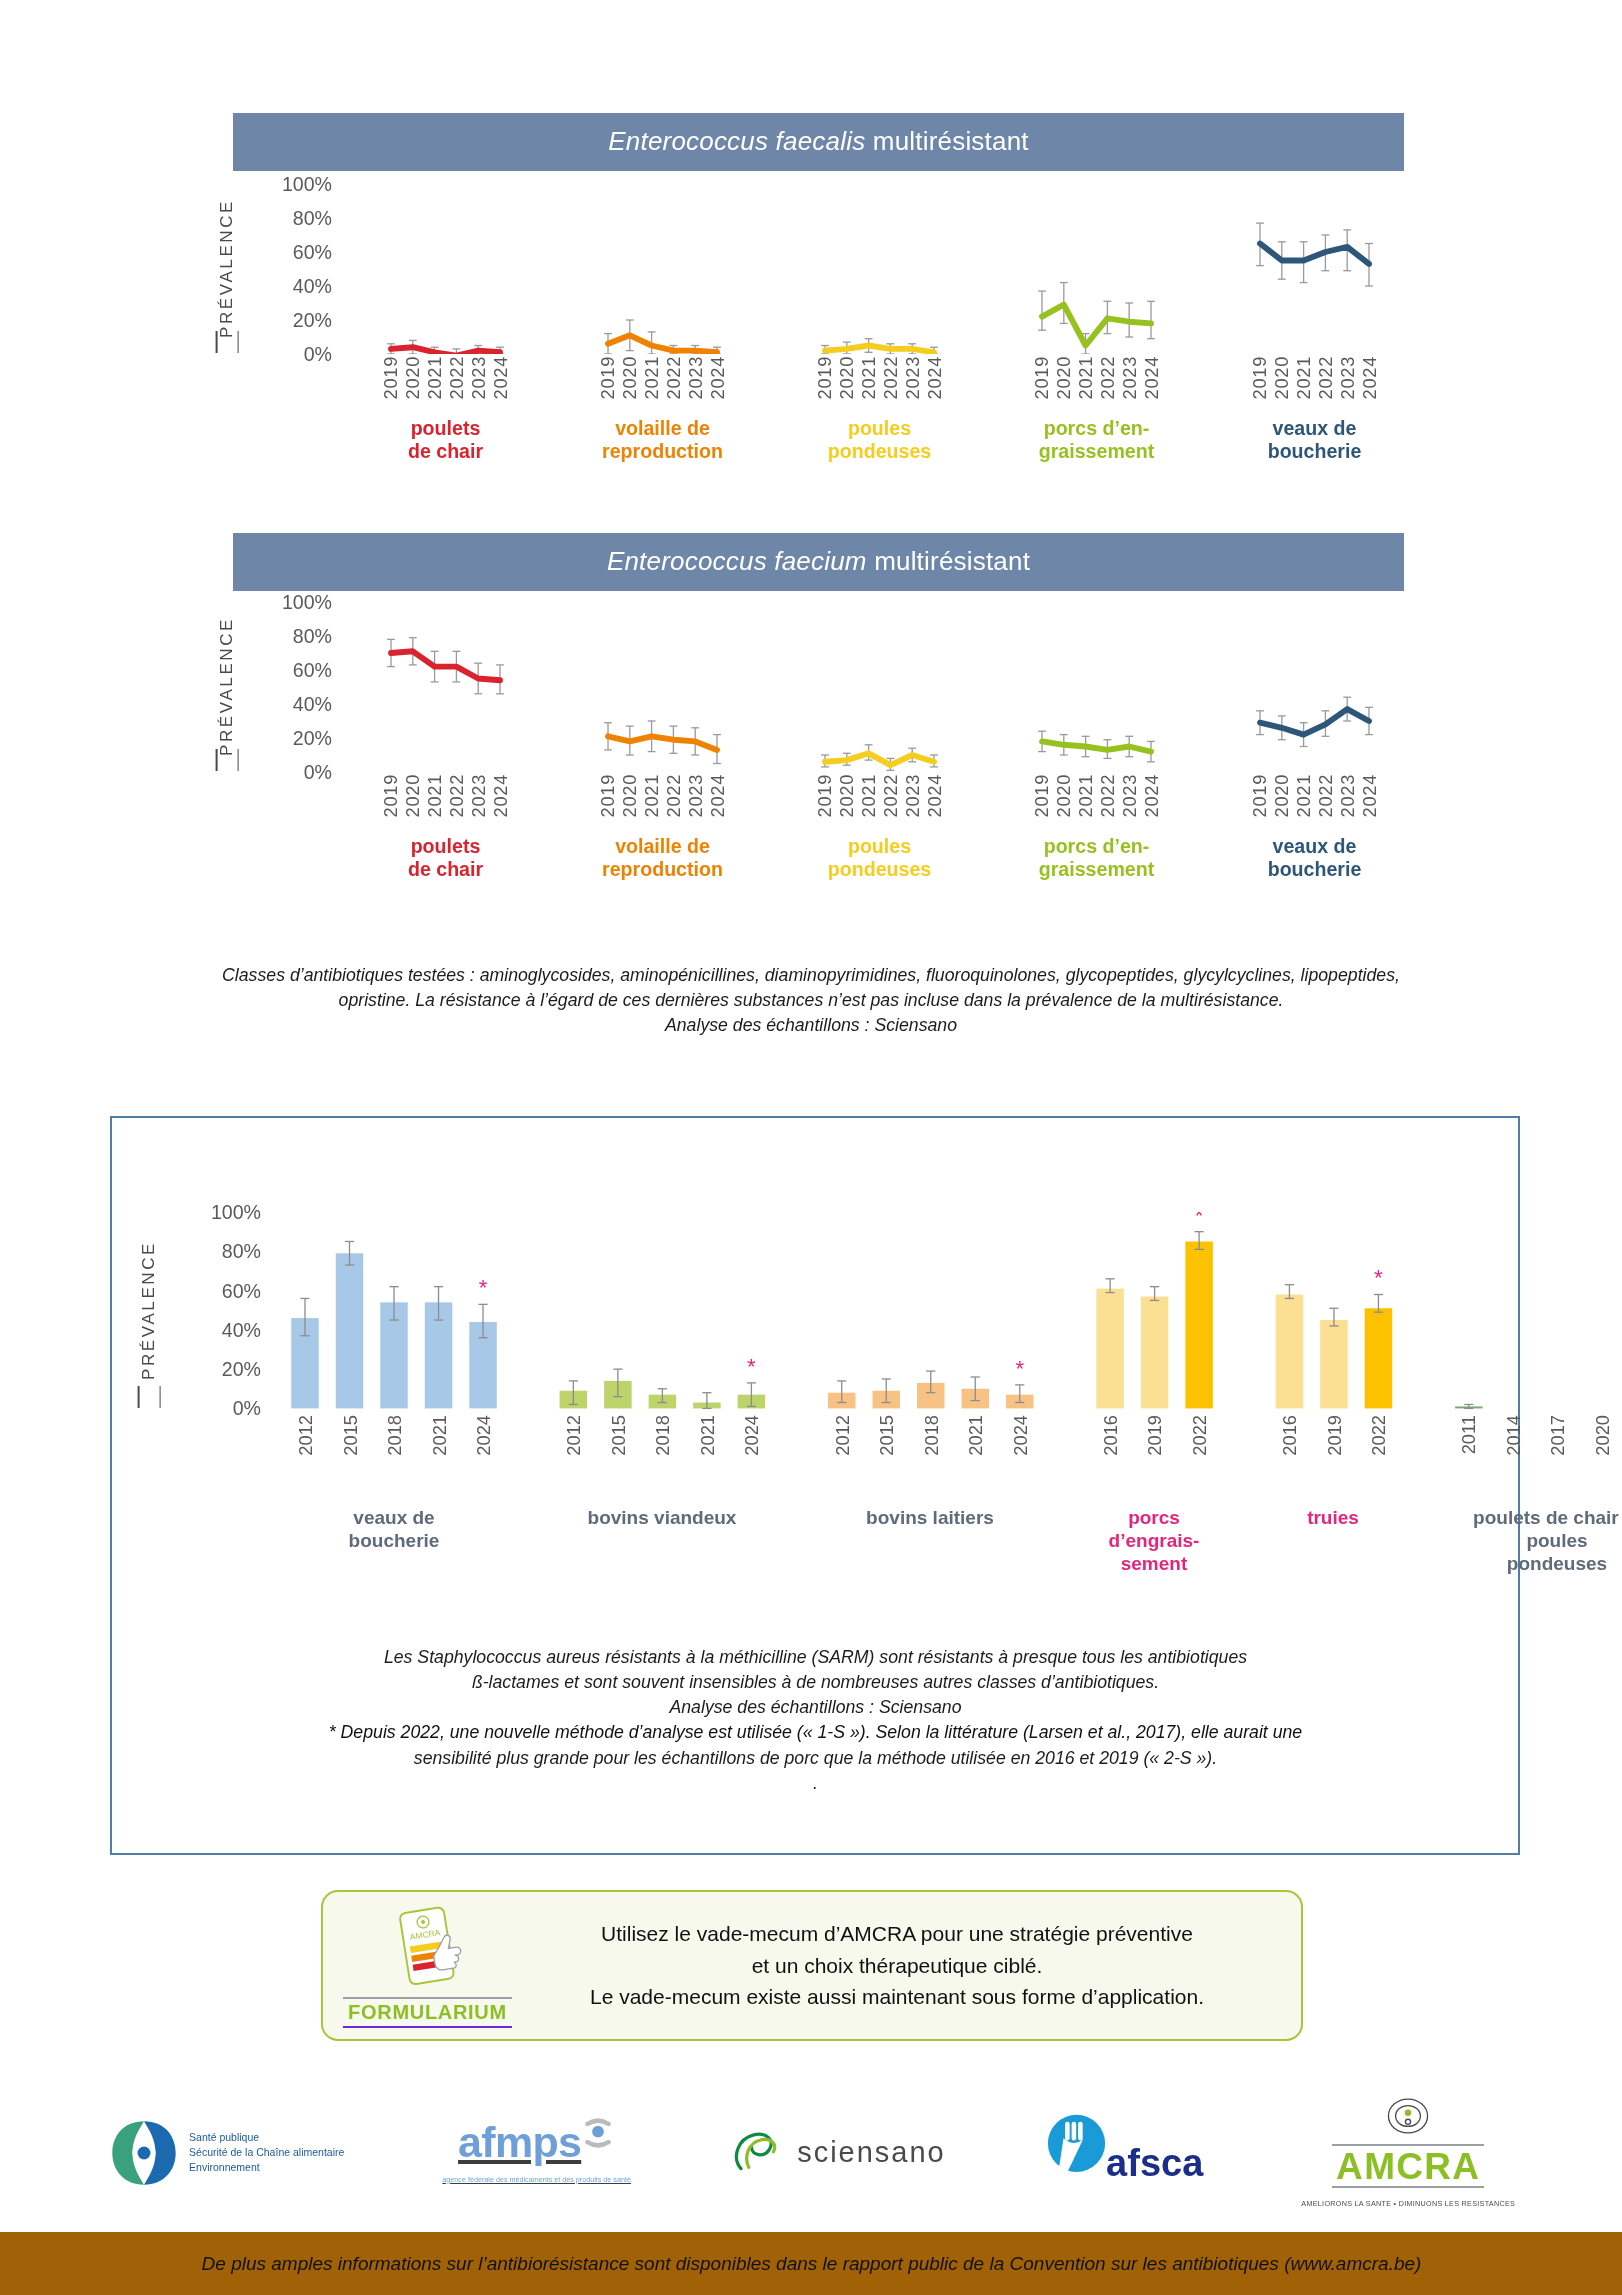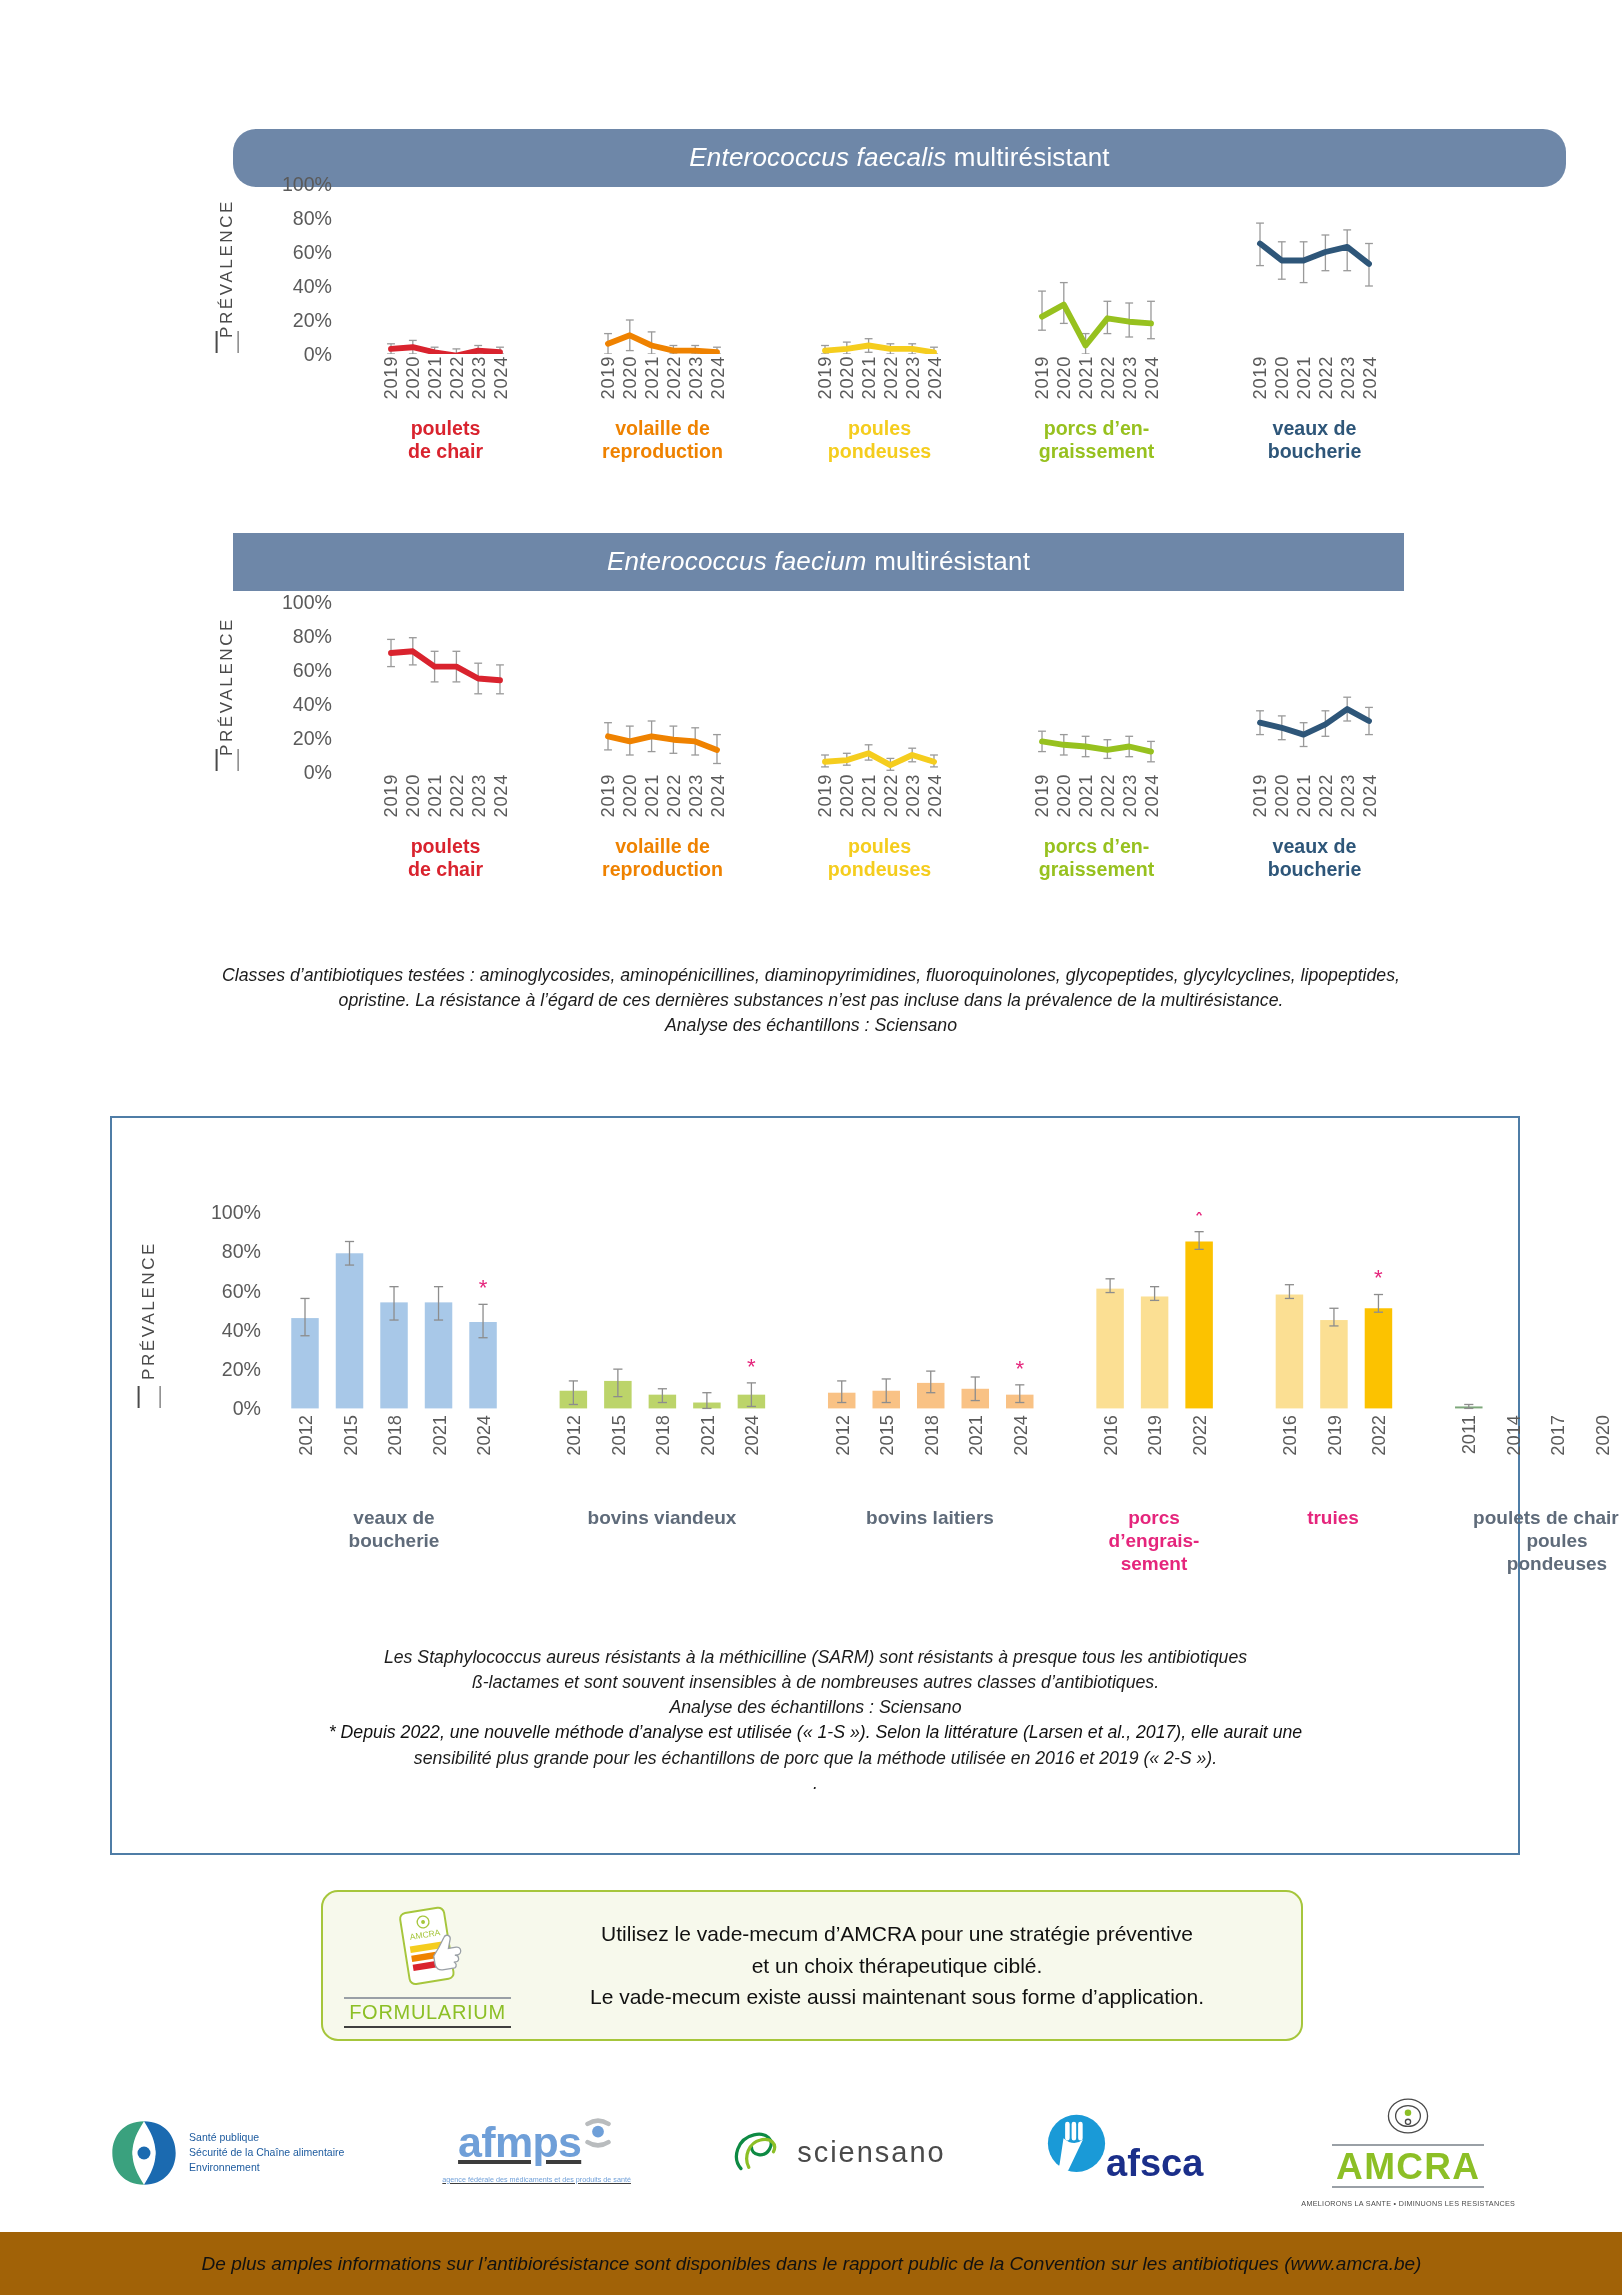--- a/index.html
+++ b/index.html
@@ -146,21 +146,21 @@
     left:0; top:2100px;
     width:1623px; height:105px;
     display:flex; align-items:center; justify-content:center; gap:98px;
   }
   .logo { display:flex; align-items:center; gap:9.2px; }
   .logo-txt { font-size:10.5px; line-height:1.45; color:#1c5a9e; }
 </style>
 </head>
 <body>
 
-<div class="band-title" style="position:absolute;left:233px;top:129px;width:1333px;border-radius:23px;">
+<div class="band-title" style="position:absolute;left:233px;top:113px;width:1171px;">
   <i>Enterococcus faecalis</i><span> multirésistant</span>
 </div>
 
 <div class="chart-block" id="chart0" style="position:absolute;left:216px;top:177px;width:1230px;height:340px;">
     <div class="ylab" style="left: 0px; top: 0px; height: 183px;">PRÉVALENCE</div>
     <div class="ytick" style="width: 116px; left: 0px; top: 177px;">0%</div>
     <div class="ytick" style="width: 116px; left: 0px; top: 143px;">20%</div>
     <div class="ytick" style="width: 116px; left: 0px; top: 109px;">40%</div>
     <div class="ytick" style="width: 116px; left: 0px; top: 75px;">60%</div>
     <div class="ytick" style="width: 116px; left: 0px; top: 41px;">80%</div>
@@ -725,21 +725,21 @@
         <rect x="40" y="10" width="68" height="110" rx="9" fill="#ffffff" stroke="#a6c63c" stroke-width="3"></rect>
         <circle cx="74" cy="28" r="9" fill="none" stroke="#a6c63c" stroke-width="2"></circle>
         <circle cx="74" cy="28" r="3" fill="#a6c63c"></circle>
         <text x="74" y="52" font-size="13" fill="#a6c63c" text-anchor="middle" font-family="Liberation Sans, sans-serif">AMCRA</text>
         <rect x="48" y="62" width="52" height="10" fill="#f5cd1e"></rect>
         <rect x="48" y="76" width="52" height="10" fill="#ef8200"></rect>
         <rect x="48" y="90" width="52" height="10" fill="#d9232e"></rect>
         <path d="M92 70 l10 -14 a5 5 0 0 1 9 4 l-5 14 h12 a6 6 0 0 1 0 12 h-4 a5 5 0 0 1 0 10 h-3 a5 5 0 0 1 0 9 h-19 a10 10 0 0 1 -10 -10 v-13 z" fill="#ffffff" stroke="#9aa0a6" stroke-width="2"></path>
       </g>
     </svg>
-    <div style="font-size:20px;font-weight:normal;color:#8cbf26;border-top:2px solid #9aa0a6;border-bottom:2px solid #404040;padding:2px 5.2px;margin-top:2px;letter-spacing:0.7px;">FORMULARIUM</div>
+    <div style="font-size:20px;font-weight:bold;color:#8cbf26;border-top:2px solid #9aa0a6;border-bottom:2px solid #6d28d9;padding:2px 5.2px;margin-top:2px;letter-spacing:0.7px;">FORMULARIUM</div>
   </div>
   <div class="form-text">
     <div>Utilisez le vade-mecum d’AMCRA pour une stratégie préventive</div>
     <div>et un choix thérapeutique ciblé.</div>
     <div>Le vade-mecum existe aussi maintenant sous forme d’application.</div>
   </div>
 </div>
 
 <div class="logos">
 

